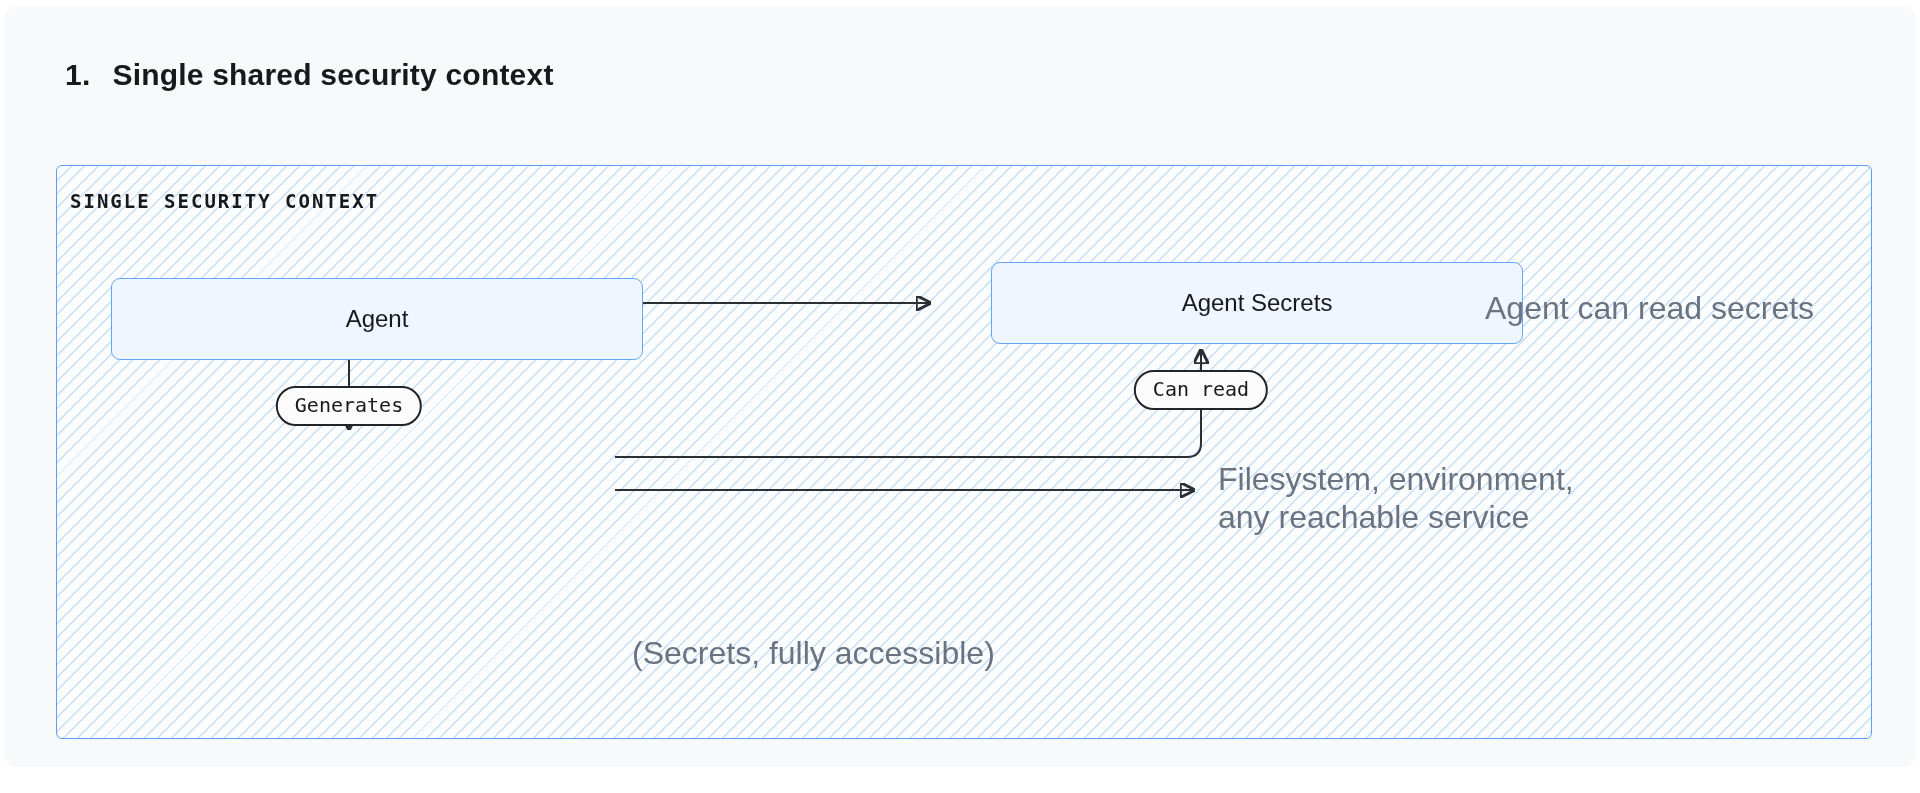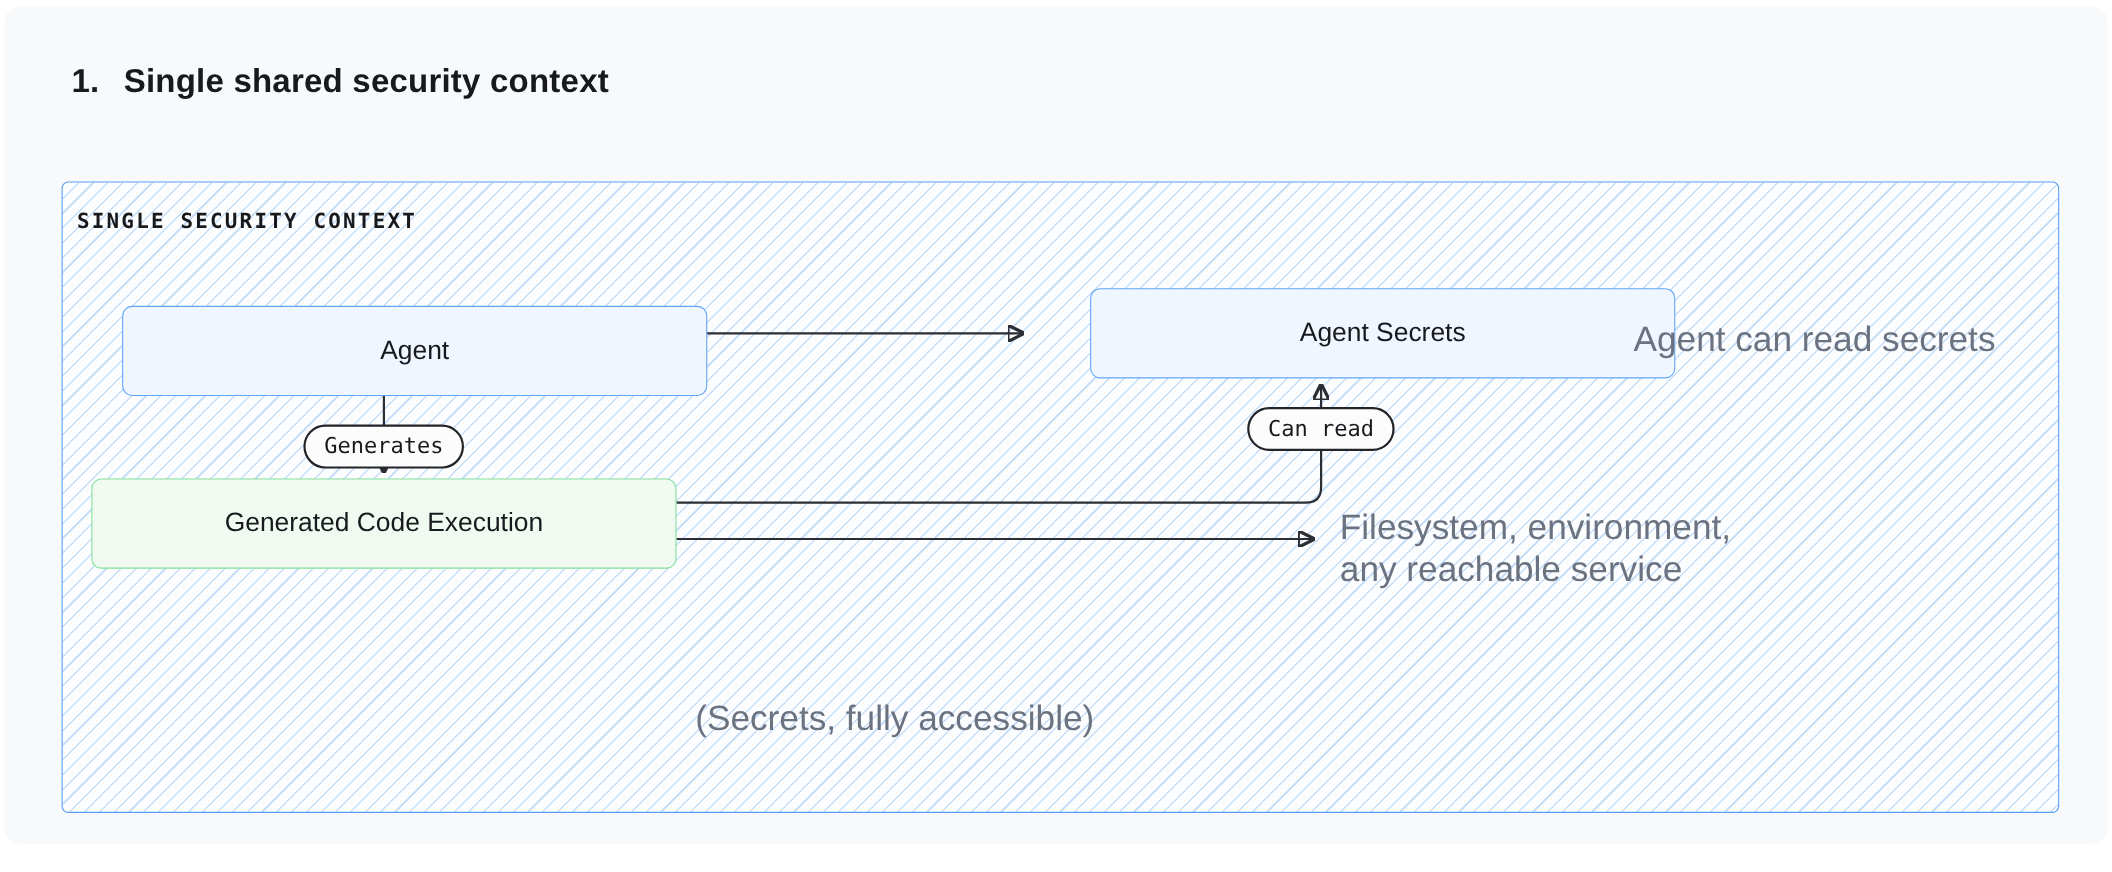--- a/index.html
+++ b/index.html
@@ -138,23 +138,20 @@
     <div class="container-label">SINGLE SECURITY CONTEXT</div>
 
     <div class="node blue node-agent">
       <span>Agent</span>
     </div>
 
     <div class="node blue node-secrets">
       <span>Agent Secrets</span>
     </div>
 
-    <div class="node green node-gce">
-      <span>Generated Code Execution</span>
-    </div>
 
 
     <div class="edge-pill pill-generates">Generates</div>
 
     <div class="edge-pill pill-cansteal">Can read</div>
 
     <div class="annotation anno-read-secrets">Agent can read secrets</div>
 
     <div class="annotation anno-reach">
       <div>Filesystem, environment,</div>

